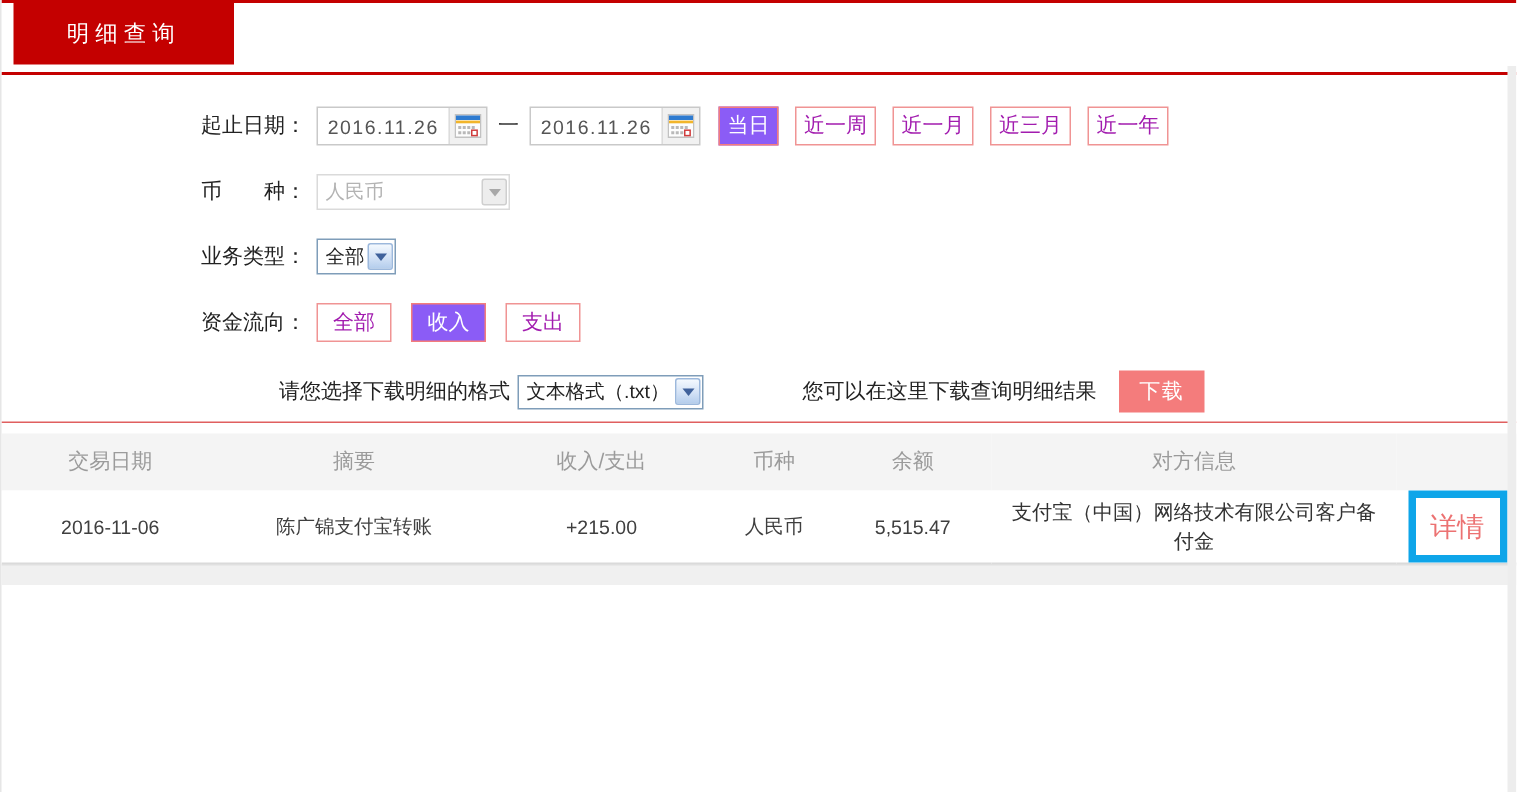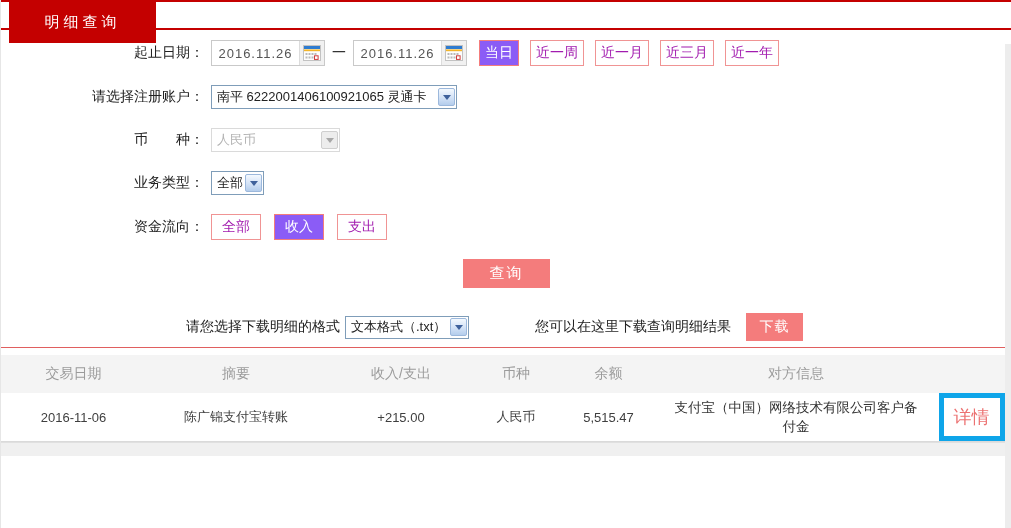--- a/index.html
+++ b/index.html
@@ -3,29 +3,29 @@
 <meta charset="utf-8">
 <style>
   * { margin:0; padding:0; box-sizing:border-box; }
   html,body { background:#fff; }
   body { font-family:"Liberation Sans","DejaVu Sans",sans-serif; }
   .page {
     position:relative; width:1011px; height:528px; background:#fff;
     overflow:hidden; border-left:1px solid #e6e6e6;
   }
   .top-line { height:2px; background:#c40000; }
-  .tab-row { position:relative; height:28px; border-bottom:2px solid #c40000; }
+  .tab-row { position:relative; height:48px; border-bottom:2px solid #c40000; }
   .tab {
     position:absolute; left:8px; top:0; width:147px; height:41px;
     background:#c40000; color:#fff; display:flex; align-items:center; justify-content:center;
     font-size:15px; letter-spacing:4px; cursor:pointer;
   }
   .right-strip { position:absolute; right:0; top:44px; width:6px; height:484px; background:#ededed; }
 
-  .form-area { margin-top:10px; }
+  .form-area { margin-top:21px; }
   .form-row { display:flex; align-items:center; margin-bottom:19px; }
   .form-label { width:210px; flex:none; text-align:right; padding-right:7px;
     font-size:14px; color:#222; white-space:pre; }
 
   
   .date-box { width:114px; height:26px; border:1px solid #c9c9c9; background:#fff;
     display:flex; overflow:hidden; }
   .date-box input { flex:1; min-width:0; border:none; outline:none; background:transparent;
     text-align:center; font-size:13px; color:#555; letter-spacing:1px;
     font-family:"Liberation Sans","DejaVu Sans",sans-serif; }
@@ -150,29 +150,20 @@
       </div>
       <div class="quick-btns">
         <span class="btn btn-fill">当日</span>
         <span class="btn btn-line">近一周</span>
         <span class="btn btn-line">近一月</span>
         <span class="btn btn-line">近三月</span>
         <span class="btn btn-line">近一年</span>
       </div>
     </div>
 
-    <div class="form-row">
-      <div class="form-label">请选择注册账户：</div>
-      <div class="xp-select w-register">
-        <span class="xp-value">南平 6222001406100921065 灵通卡</span>
-        <span class="xp-arrow">
-            <i></i>
-          </span>
-      </div>
-    </div>
 
 
     <div class="form-row">
       <div class="form-label">币　　种：</div>
       <div class="xp-select disabled w-currency">
         <span class="xp-value">人民币</span>
         <span class="xp-arrow">
             <i></i>
           </span>
       </div>
@@ -190,21 +181,20 @@
 
     <div class="form-row">
       <div class="form-label">资金流向：</div>
       <div class="fund-btns">
         <span class="btn btn-line">全部</span>
         <span class="btn btn-fill">收入</span>
         <span class="btn btn-line">支出</span>
       </div>
     </div>
 
-    <button class="query-btn">查询</button>
 
     <div class="download-row">
       <span class="dl-label">请您选择下载明细的格式</span>
       <div class="xp-select w-format">
         <span class="xp-value">文本格式（.txt）</span>
         <span class="xp-arrow">
             <i></i>
           </span>
       </div>
       <span class="dl-hint">您可以在这里下载查询明细结果</span>

